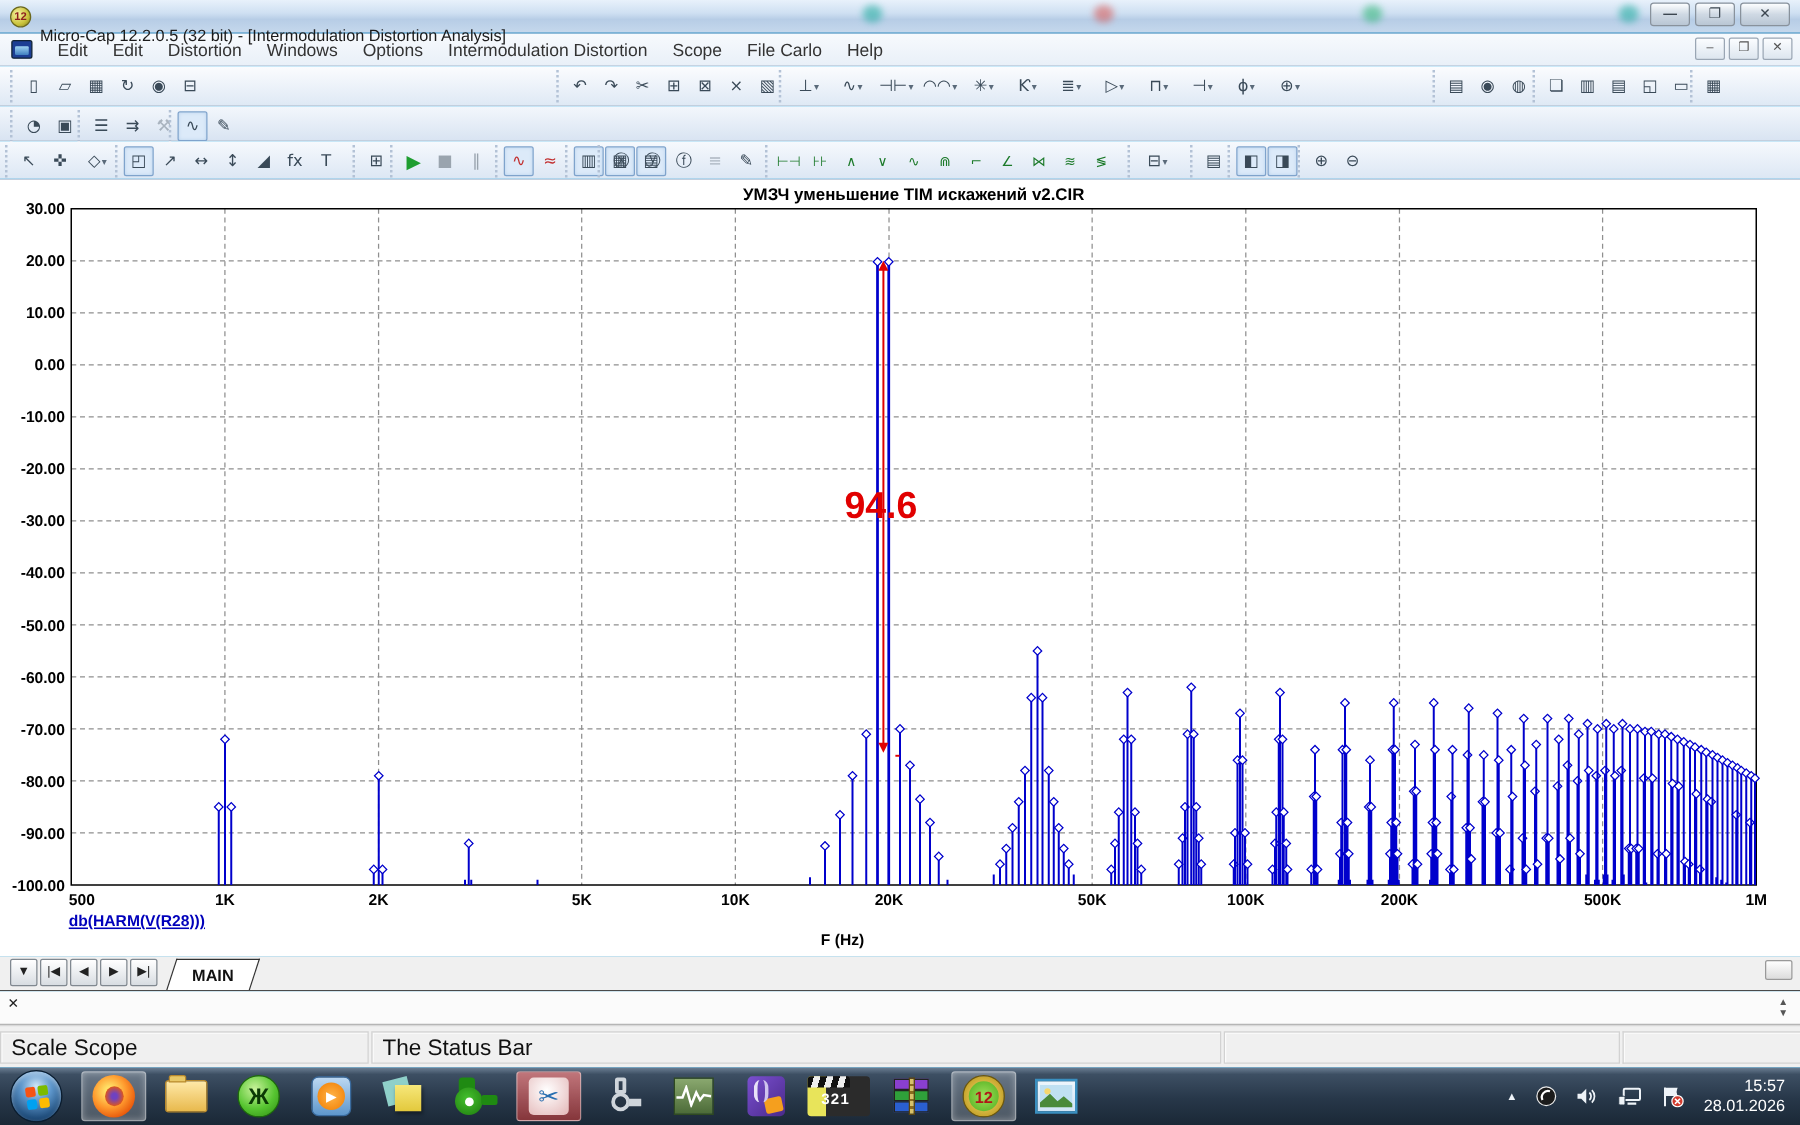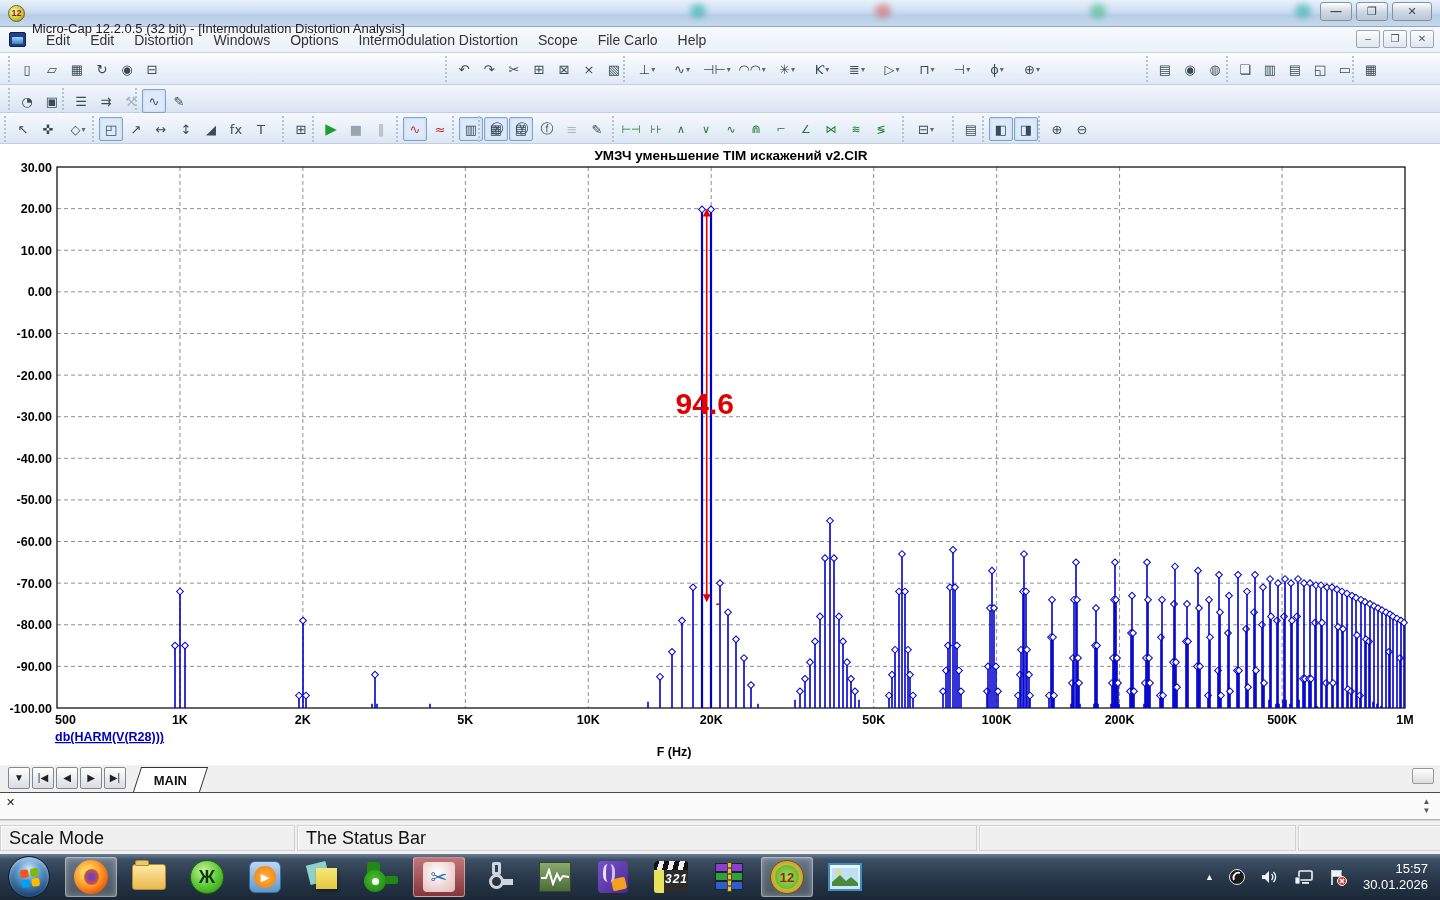--- a/index.html
+++ b/index.html
@@ -749,21 +749,21 @@
 
   <div id="strip">
     <div id="strip-close">✕</div>
     <div id="strip-spin">
       <span>▲</span>
       <span>▼</span>
     </div>
   </div>
 
   <div id="statusbar">
-    <div class="spanel" id="sp1">Scale Mode</div>
+    <div class="spanel" id="sp1">Scale Scope</div>
     <div class="spanel" id="sp2">The Status Bar</div>
     <div class="spanel" id="sp3"></div>
     <div class="spanel" id="sp4"></div>
   </div>
 
   <div id="taskbar">
     <div id="start-orb">
       <svg class="ia" width="42" height="42" viewBox="0 0 42 42" style="position:absolute;left:0;top:0;">
         <g id="orb-flag" transform="translate(21,21) rotate(-8)">
             <rect x="-9" y="-9" width="8" height="8" rx="2" fill="#f65314"></rect>
@@ -823,21 +823,21 @@
             </svg>
           </div>
         </div>
         <div class="task-ic">
           <div style="width:30px;height:32px;background:linear-gradient(135deg,#7a4fd0,#4a2a8a);border-radius:4px;position:relative;">
             <div style="position:absolute;right:2px;bottom:3px;width:14px;height:12px;background:#f59f1e;border-radius:2px;transform:rotate(-12deg);"></div>
             <div style="position:absolute;left:5px;top:3px;width:12px;height:18px;border-left:3px solid #e8e2f8;border-right:3px solid #cfc4ee;border-radius:40%;"></div>
           </div>
         </div>
         <div class="task-ic">
-          <div style="position:relative;width:34px;height:32px;background:linear-gradient(90deg,#e8e45a 30%,#2b2b2b 30%);border-radius:3px;font-style:italic;">
+          <div style="position:relative;width:50px;height:32px;background:linear-gradient(90deg,#e8e45a 30%,#2b2b2b 30%);border-radius:3px;">
             <div style="position:absolute;left:0;top:0;width:34px;height:9px;background:repeating-linear-gradient(105deg,#111 0 5px,#eee 5px 10px);border-radius:3px 3px 0 0;"></div>
             <div style="position:absolute;left:11px;top:11px;color:#fff;font-size:12px;font-weight:bold;letter-spacing:1px;">321</div>
           </div>
         </div>
         <div class="task-ic">
           <div style="position:relative;width:32px;height:32px;">
             <div style="position:absolute;left:2px;top:2px;width:28px;height:9px;background:#8a3fd0;border:1px solid #222;"></div>
             <div style="position:absolute;left:2px;top:11px;width:28px;height:9px;background:#2fa03a;border:1px solid #222;"></div>
             <div style="position:absolute;left:2px;top:20px;width:28px;height:9px;background:#2a5fd0;border:1px solid #222;"></div>
             <div style="position:absolute;left:14px;top:1px;width:5px;height:30px;background:repeating-linear-gradient(#d8c26a 0 4px,#8a6b1e 4px 6px);border:1px solid #5a4510;"></div>
@@ -883,17 +883,17 @@
           <div class="tray-ic">
             <svg width="20" height="17" viewBox="0 0 20 17">
               <path d="M4 1 L4 16 M4 2 L13 2 Q12 4.5 13 7 L4 7" fill="#eef3f8" stroke="#eef3f8" stroke-width="1.6"></path>
               <circle cx="14" cy="12" r="4.5" fill="#d23b2e" stroke="#fff" stroke-width="1"></circle>
               <path d="M12 10 L16 14 M16 10 L12 14" stroke="#fff" stroke-width="1.4"></path>
             </svg>
           </div>
         </div>
       <div id="clock">
         <div>15:57</div>
-        <div>30.01.2026</div>
+        <div>28.01.2026</div>
       </div>
     </div>
   </div>
 </div>
 
 </body></html>

